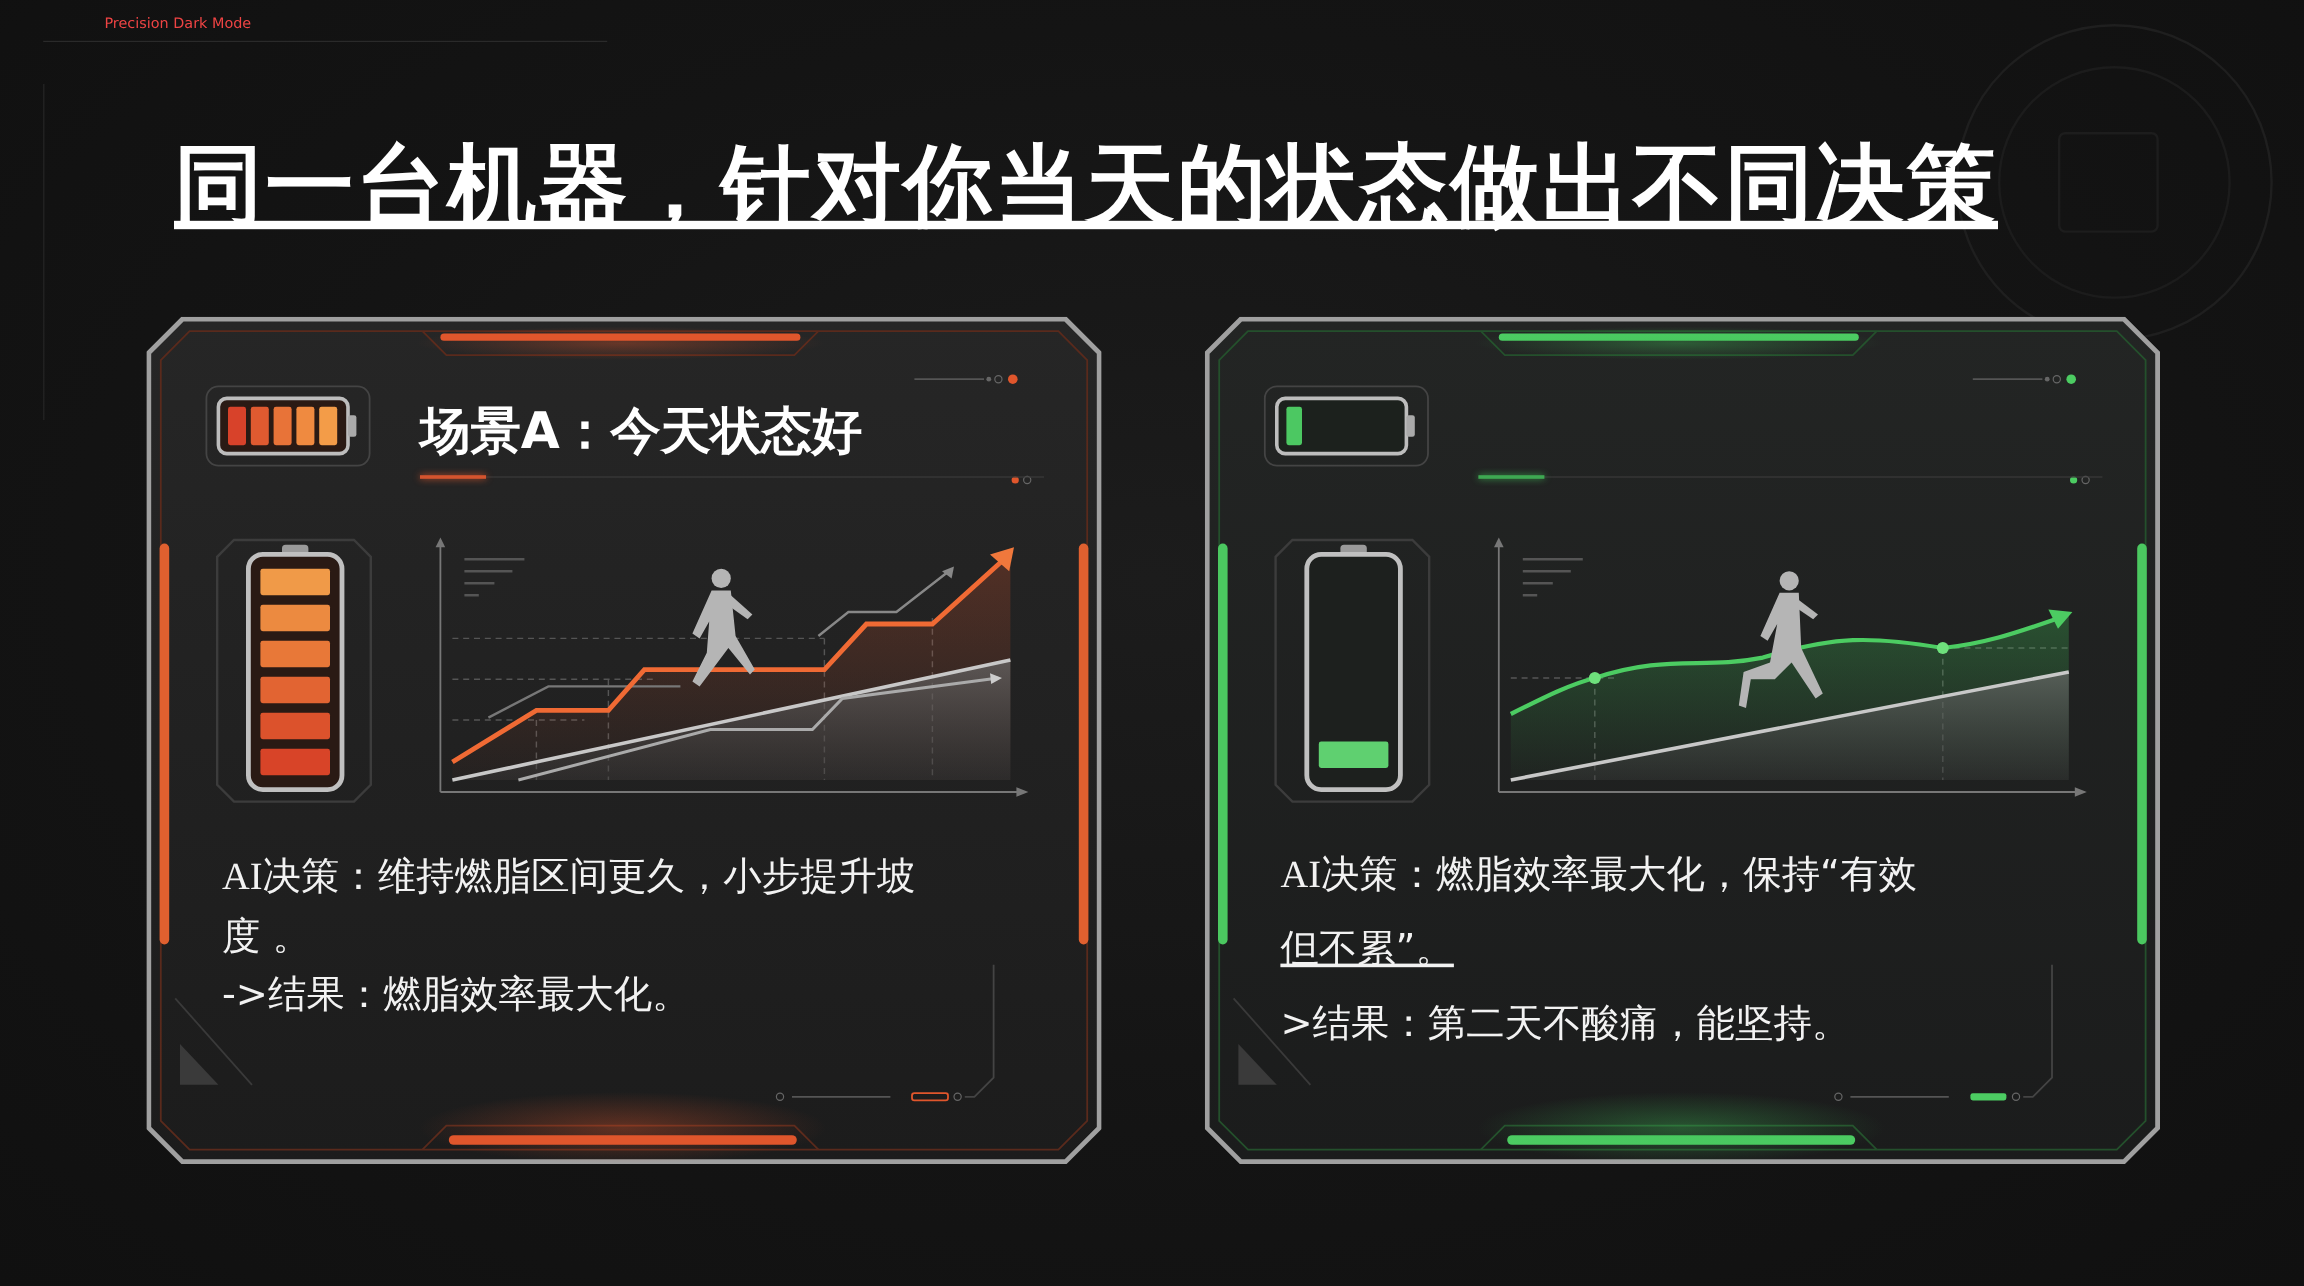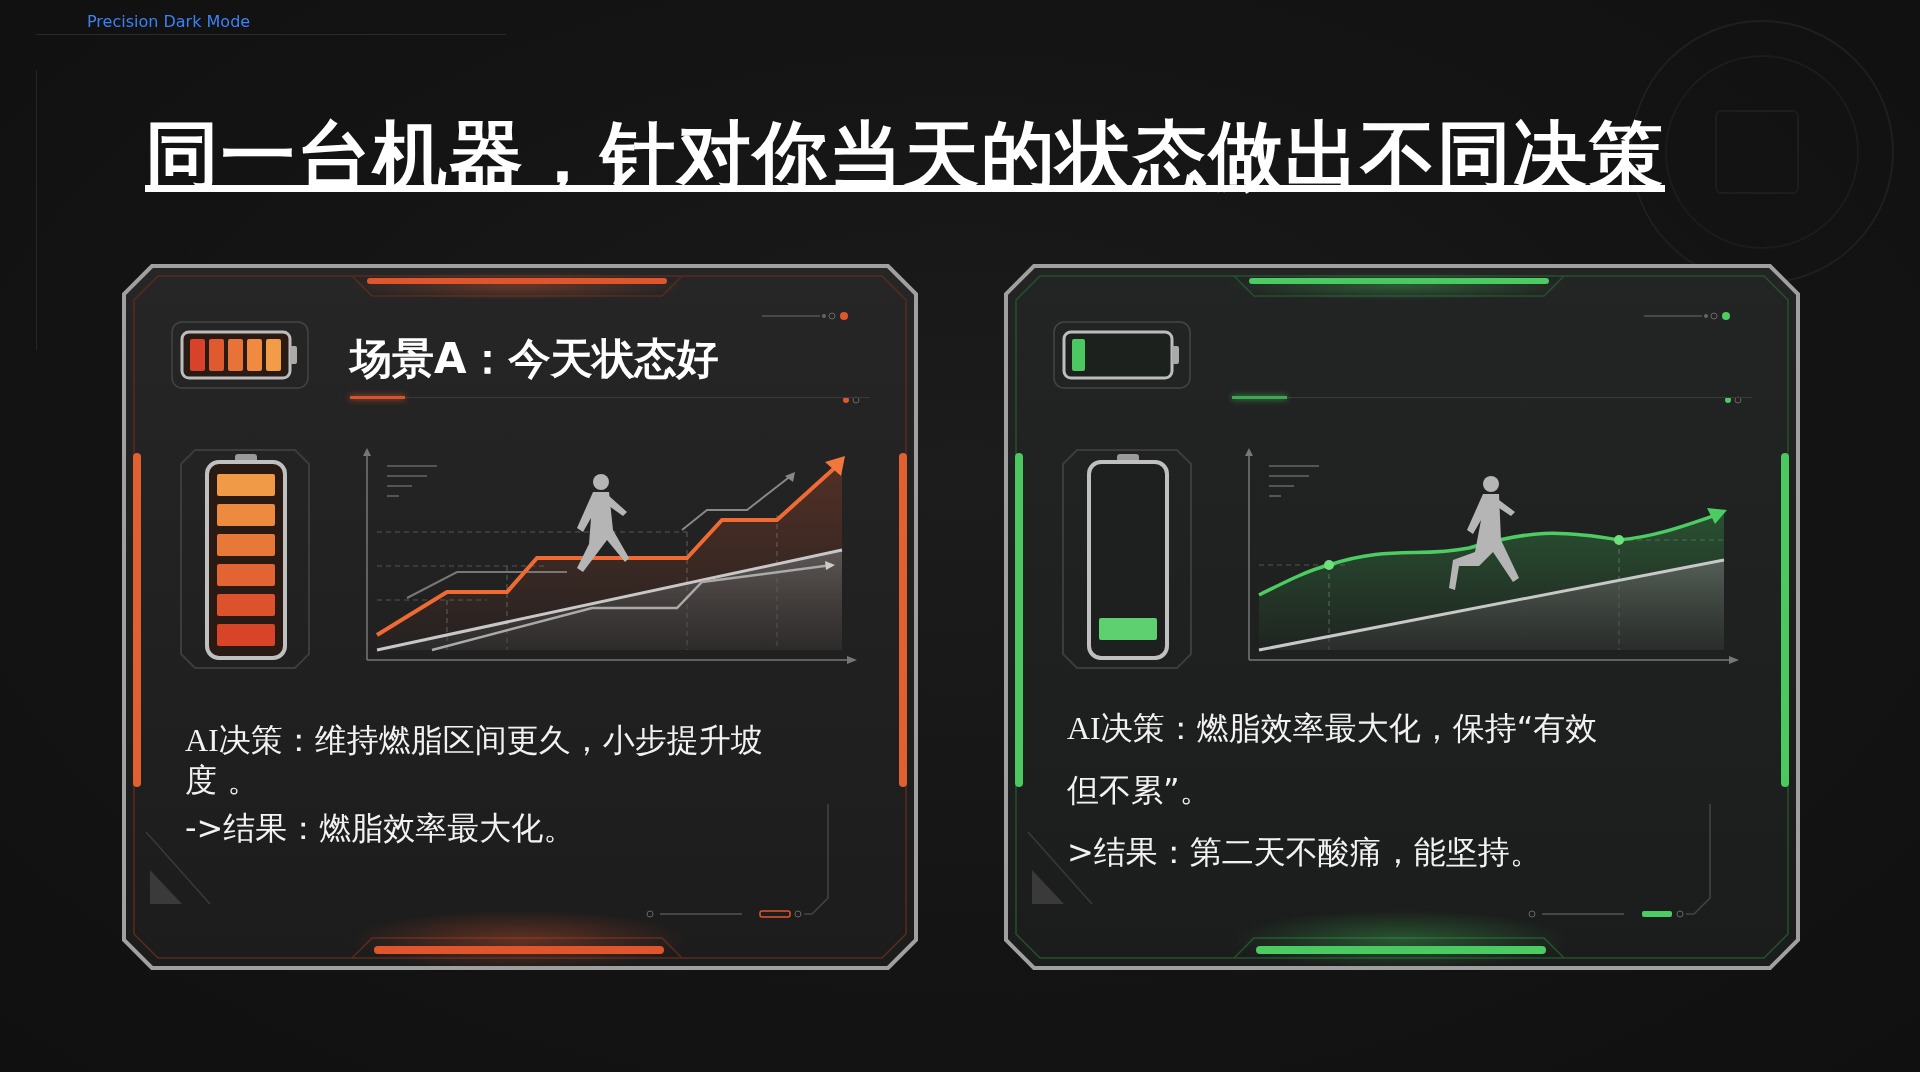--- a/index.html
+++ b/index.html
@@ -3,21 +3,21 @@
 <meta charset="utf-8">
 <style>
   html,body{margin:0;padding:0;}
   body{width:1920px;height:1072px;overflow:hidden;background:#141414;position:relative;
        font-family:"DejaVu Sans","Liberation Sans",sans-serif;color:#fff;}
   .bg{position:absolute;inset:0;
       background:
         radial-gradient(ellipse at 50% 45%, #1c1c1c 0%, #141414 55%, #101010 100%);}
   .bg-frame{position:absolute;left:36px;top:34px;width:470px;height:1px;background:#2a2a2a;}
   .bg-frame-v{position:absolute;left:36px;top:70px;width:1px;height:280px;background:#262626;}
-  .bg-label{position:absolute;left:87px;top:12px;font-size:16px;color:#3b82f6;}
+  .bg-label{position:absolute;left:87px;top:12px;font-size:12px;color:#ef4444;}
   .bg-ring{position:absolute;border-radius:50%;border:2px solid #1f1f1f;}
   .title{position:absolute;left:145px;top:118px;font-size:74px;font-weight:bold;letter-spacing:2px;
          white-space:nowrap;color:#fff;line-height:1;text-decoration:underline;}
 
   .card{position:absolute;top:264px;width:704px;height:706px;}
   .card svg.frame{position:absolute;left:0;top:0;}
   .card.a{left:122px;}
   .card.b{left:1004px;}
 
   .hdr-batt{position:absolute;left:48px;top:56px;width:140px;height:70px;}
@@ -157,21 +157,21 @@
     <path d="M478 22 L498 16 L494 36 Z" fill="#f0783c"></path>
 
     <g fill="#b5b5b5">
       <circle cx="254" cy="42" r="8"></circle>
       <path d="M246 52 L262 52 L266 90 L282 118 L278 122 L260 100 L248 116 L236 132 L230 128 L242 104 L244 78 L236 92 L230 88 Z"></path>
       <path d="M262 56 L280 72 L276 76 L262 66 Z"></path>
     </g>
   </svg>
 
   <div class="body">
-    <div class="ln" style="top:12px;">
+    <div class="ln" style="top:2px;">
       <span class="ai">AI</span><span>决策：维持燃脂区间更久，小步提升坡</span>
     </div>
     <div class="ln" style="top:52px;">度 。</div>
     <div class="ln" style="top:100px;">-&gt;结果：燃脂效率最大化。</div>
   </div>
 </div>
 
 <div class="card b">
   <svg class="frame" width="796" height="706" viewBox="0 0 796 706">
     <defs>
@@ -263,16 +263,16 @@
       <circle cx="262" cy="44" r="8"></circle>
       <path d="M254 54 L270 54 L272 100 L290 138 L284 142 L264 112 L250 126 L230 126 L226 150 L220 148 L224 120 L246 112 L252 80 L244 94 L238 90 Z"></path>
       <path d="M270 60 L286 72 L282 76 L270 68 Z"></path>
     </g>
   </svg>
 
   <div class="body">
     <div class="ln" style="top:0px;">
       <span class="ai">AI</span><span>决策：燃脂效率最大化，保持“有效</span>
     </div>
-    <div class="ln" style="top:62px;">但不累”。</div>
+    <div class="ln" style="top:62px;text-decoration:underline;">但不累”。</div>
     <div class="ln" style="top:124px;">&gt;结果：第二天不酸痛，能坚持。</div>
   </div>
 </div>
 
 </body></html>

